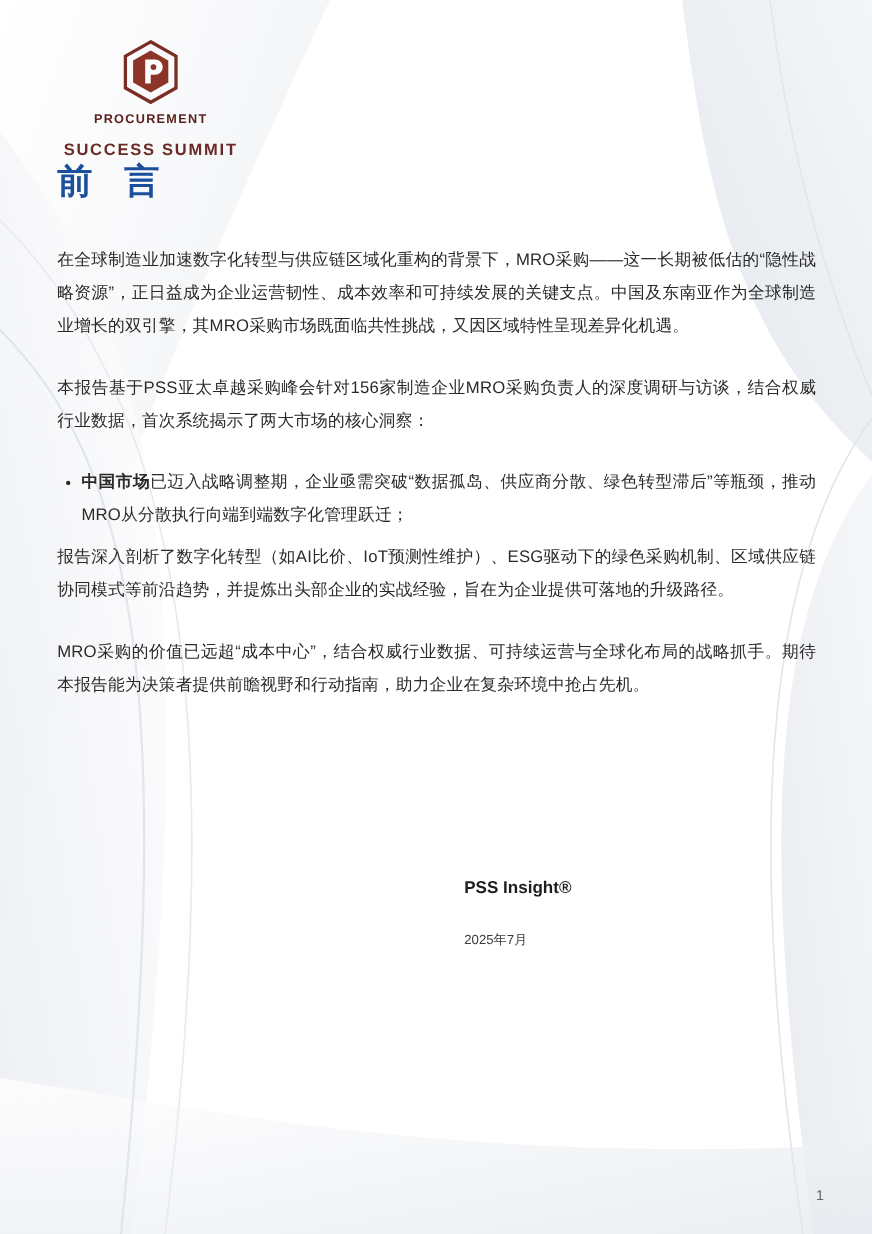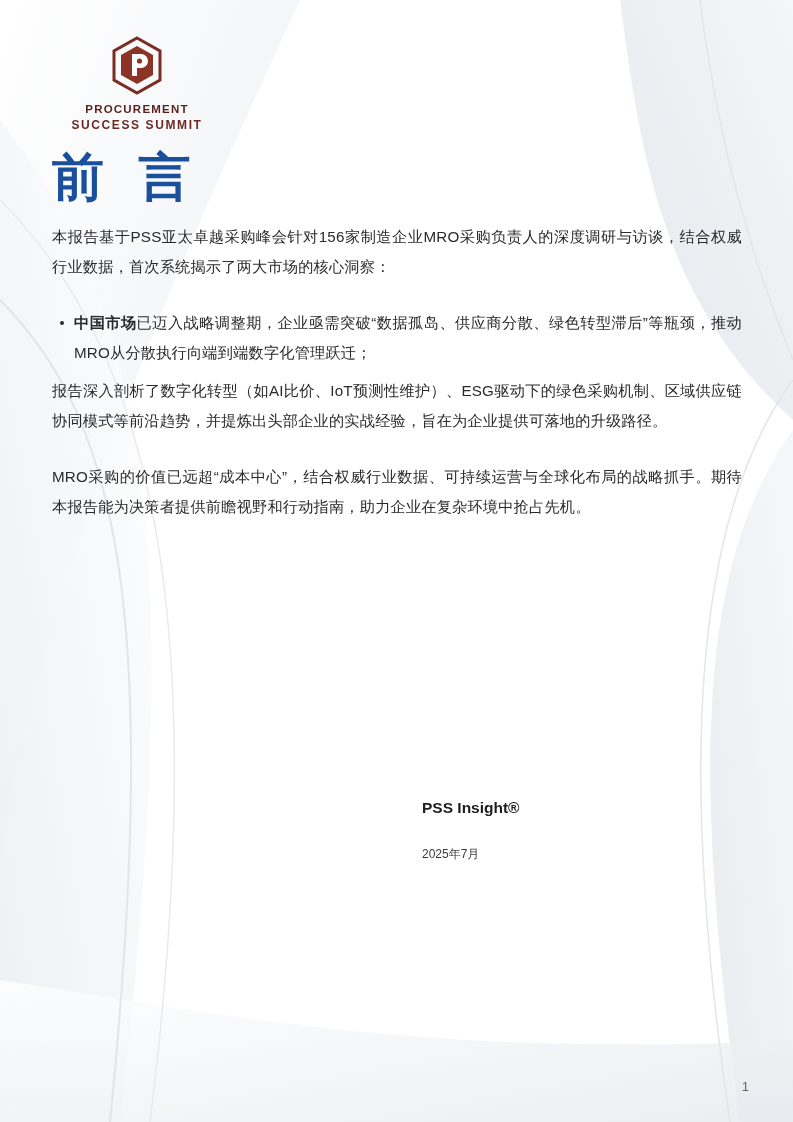--- a/index.html
+++ b/index.html
@@ -50,32 +50,32 @@
     display: block;
   }
   .logo-title {
     font-size: 11.5px;
     letter-spacing: 1.2px;
     color: #5b1f1a;
     font-weight: bold;
     line-height: 1.25;
   }
   .logo-sub {
-    font-size: 12px;
+    font-size: 15px;
     letter-spacing: 1.6px;
     color: #6b2a24;
     font-weight: bold;
-    margin-top: 2px;
+    margin-top: 12px;
   }
   
   .page-title {
     position: absolute;
     left: 0;
     top: 143px;
-    font-size: 52px;
+    font-size: 32px;
     font-weight: bold;
     color: #1a4f9c;
     letter-spacing: 10px;
   }
   
   .body-wrap {
     position: absolute;
     left: 0;
     top: 222px;
     width: 690px;
@@ -183,20 +183,21 @@
         <path d="M22,18 h9 a7,7 0 0 1 0,14 h-4 v8 h-5 z" fill="#ffffff"></path>
         <circle cx="29.5" cy="25" r="2.6" fill="#8c3527"></circle>
       </svg>
       <div class="logo-title">PROCUREMENT</div>
       <div class="logo-sub">SUCCESS  SUMMIT</div>
     </div>
 
     <div class="page-title">前 言</div>
 
     <div class="body-wrap">
+      <p class="para">在全球制造业加速数字化转型与供应链区域化重构的背景下，MRO采购——这一长期被低估的“隐性战略资源”，正日益成为企业运营韧性、成本效率和可持续发展的关键支点。中国及东南亚作为全球制造业增长的双引擎，其MRO采购市场既面临共性挑战，又因区域特性呈现差异化机遇。</p>
       <p class="para">本报告基于PSS亚太卓越采购峰会针对156家制造企业MRO采购负责人的深度调研与访谈，结合权威行业数据，首次系统揭示了两大市场的核心洞察：</p>
 
       <ul class="bullets">
         <li><b>中国市场</b><span>已迈入战略调整期，企业亟需突破“数据孤岛、供应商分散、绿色转型滞后”等瓶颈，推动MRO从分散执行向端到端数字化管理跃迁；</span></li>
       </ul>
 
       <p class="para">报告深入剖析了数字化转型（如AI比价、IoT预测性维护）、ESG驱动下的绿色采购机制、区域供应链协同模式等前沿趋势，并提炼出头部企业的实战经验，旨在为企业提供可落地的升级路径。</p>
       <p class="para">MRO采购的价值已远超“成本中心”，结合权威行业数据、可持续运营与全球化布局的战略抓手。期待本报告能为决策者提供前瞻视野和行动指南，助力企业在复杂环境中抢占先机。</p>
     </div>
 

